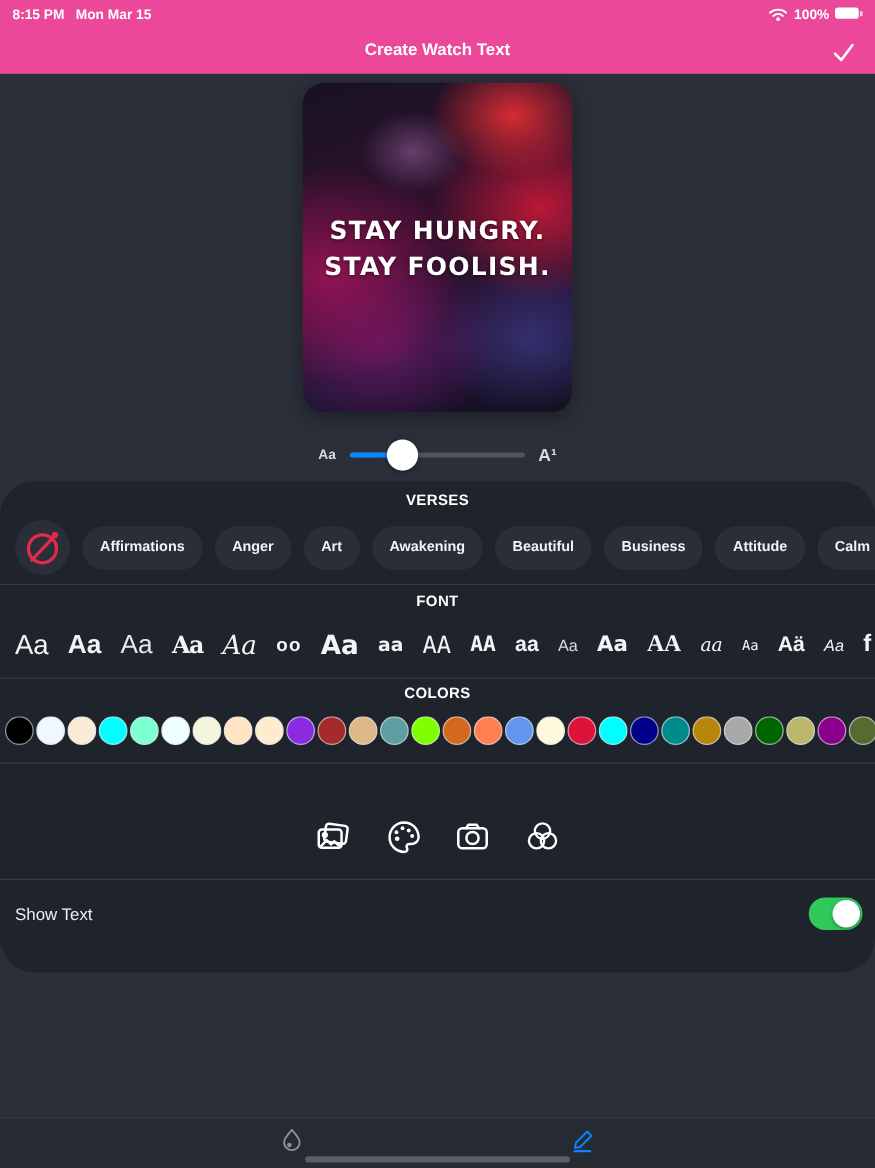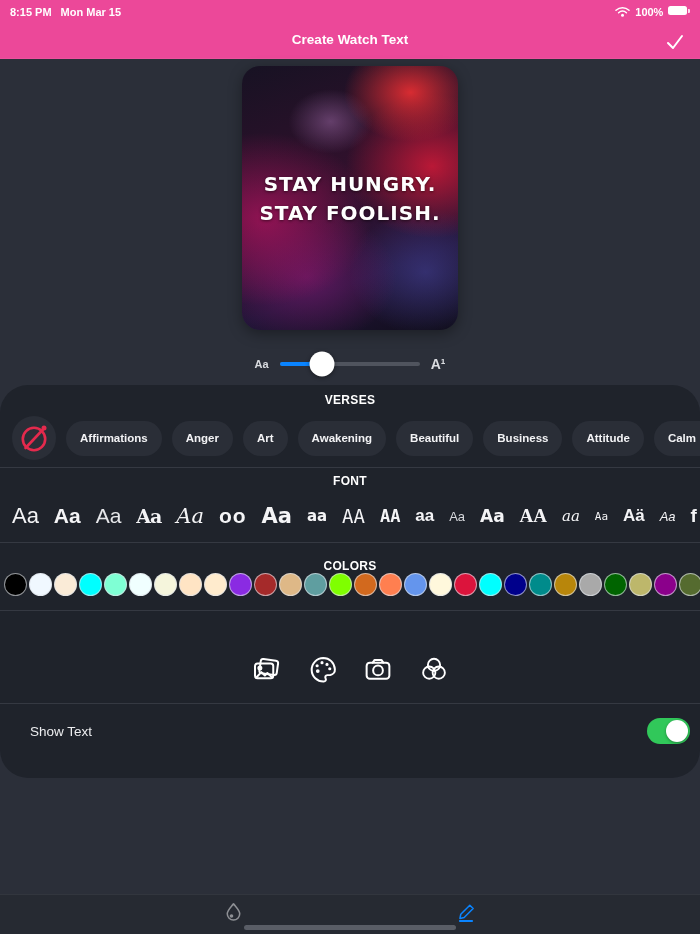--- a/index.html
+++ b/index.html
@@ -37,37 +37,37 @@
   .slider-row{position:absolute;top:350px;left:0;width:700px;height:28px;display:flex;justify-content:center;align-items:center;gap:11px;}
   .s-min{color:#D9DBDF;font-size:11px;font-weight:600;}
   .s-max{color:#D9DBDF;font-size:14px;font-weight:600;}
   .track{position:relative;width:140px;height:4px;background:#50545E;border-radius:2px;}
   .fill{position:absolute;left:0;top:0;height:4px;background:#0A84FF;border-radius:2px;}
   .thumb{position:absolute;top:50%;width:25px;height:25px;background:#FFFFFF;border-radius:50%;transform:translate(-50%,-50%);box-shadow:0 1px 4px rgba(0,0,0,.45);}
 
   
   .panel{position:absolute;top:385px;left:0;width:700px;height:393px;background:#1F232B;border-radius:28px;}
   .sec-h{position:absolute;left:0;width:100%;text-align:center;color:#FFFFFF;font-size:12px;font-weight:700;letter-spacing:.3px;}
-  .h-verses{top:8px;} .h-font{top:89px;} .h-colors{top:174px;} .h-bgf{top:231px;}
+  .h-verses{top:8px;} .h-font{top:89px;} .h-colors{top:162px;} .h-bgf{top:231px;}
   .hr{position:absolute;left:0;width:100%;height:1px;background:rgba(130,138,152,.22);}
   .hr1{top:82px;} .hr2{top:157px;} .hr3{top:225px;} .hr4{top:318px;}
 
   .chips{position:absolute;top:31px;left:0;width:700px;height:44px;display:flex;align-items:center;gap:10px;padding-left:12px;overflow:hidden;box-sizing:border-box;}
   .none-btn{flex:0 0 auto;width:44px;height:44px;border-radius:50%;background:#2A2E37;border:none;display:flex;align-items:center;justify-content:center;cursor:pointer;padding:0;}
   .chip{flex:0 0 auto;height:35px;border-radius:17.5px;background:#2A2E37;border:none;color:#F3F3F5;font-family:"Liberation Sans",sans-serif;font-size:11.5px;font-weight:700;padding:0 14px;cursor:pointer;}
   .chip:last-child{min-width:70px;text-align:left;}
 
   .font-row{position:absolute;top:110px;left:0;width:700px;height:42px;display:flex;align-items:center;justify-content:space-between;padding:0 12px;overflow:hidden;box-sizing:border-box;}
   .fsample{color:#F4F4F6;cursor:pointer;white-space:nowrap;}
   .fs-regular{font-size:22px;}
   .fs-bold{font-size:21px;font-weight:800;}
   .fs-light{font-size:21px;color:#E6E7EA;}
   .fs-blackletter{font-family:"DejaVu Serif",serif;font-weight:700;font-size:19px;letter-spacing:-1px;}
   .fs-script{font-family:"DejaVu Serif",serif;font-style:italic;font-size:21px;}
-  .fs-bubble{font-weight:800;font-size:21px;letter-spacing:1px;}
+  .fs-bubble{font-weight:800;font-size:15px;letter-spacing:1px;}
   .fs-heavy{font-weight:900;font-size:21px;font-family:"DejaVu Sans",sans-serif;}
   .fs-smallheavy{font-weight:900;font-size:15px;font-family:"DejaVu Sans",sans-serif;}
   .fs-squareoutline{font-family:"DejaVu Sans Mono",monospace;font-size:19px;}
   .fs-block{font-family:"DejaVu Sans Mono",monospace;font-weight:800;font-size:17px;}
   .fs-roundlower{font-weight:700;font-size:17px;}
   .fs-thinhand{font-size:13px;color:#D8DADE;}
   .fs-marker{font-weight:900;font-size:17px;font-family:"DejaVu Sans",sans-serif;}
   .fs-decor{font-family:"Liberation Serif",serif;font-weight:700;font-size:19px;}
   .fs-curly{font-family:"DejaVu Serif",serif;font-style:italic;font-size:15px;}
   .fs-pixel{font-family:"DejaVu Sans Mono",monospace;font-size:11px;}
@@ -75,21 +75,21 @@
   .fs-smallscript{font-style:italic;font-size:13px;}
   .fs-partial{font-weight:800;font-size:19px;margin-right:-9px;}
 
   .color-row{position:absolute;top:188px;left:0;width:700px;height:26px;display:flex;gap:2px;padding-left:4px;overflow:hidden;box-sizing:border-box;}
   .swatch{flex:0 0 auto;width:23px;height:23px;border-radius:50%;border:1.5px solid rgba(220,224,230,.65);box-sizing:border-box;cursor:pointer;}
 
   .bgf-row{position:absolute;top:262px;left:0;width:700px;height:44px;display:flex;align-items:center;justify-content:center;gap:26px;}
   .tool-btn{background:none;border:none;padding:0;cursor:pointer;display:flex;align-items:center;justify-content:center;}
 
   .showtext{position:absolute;top:318px;left:0;width:700px;height:56px;display:flex;align-items:center;justify-content:space-between;padding:0 12px 0 12px;box-sizing:border-box;}
-  .showtext-label{color:#ECEDEF;font-size:13.5px;margin-left:18px;}
+  .showtext-label{color:#ECEDEF;font-size:13.5px;}
   .toggle{position:relative;width:43px;height:26px;border-radius:13px;background:#3A3E47;cursor:pointer;flex:0 0 auto;margin-right:-2px;}
   .toggle.on{background:#31C85A;}
   .toggle .knob{position:absolute;top:2px;left:2px;width:22px;height:22px;border-radius:50%;background:#FFFFFF;box-shadow:0 1px 3px rgba(0,0,0,.35);}
   .toggle.on .knob{left:auto;right:2px;}
 
   
   .tabbar{position:absolute;bottom:0;left:0;width:700px;height:39px;background:#262A32;border-top:1px solid rgba(255,255,255,.06);}
   .tab{position:absolute;top:3px;width:60px;height:28px;display:flex;align-items:center;justify-content:center;cursor:pointer;background:none;border:none;padding:0;}
   .tab-1{left:203px;} .tab-2{left:437px;}
   .home-indicator{position:absolute;bottom:4px;left:50%;transform:translateX(-50%);width:212px;height:5px;border-radius:2.5px;background:#595D66;cursor:pointer;}

